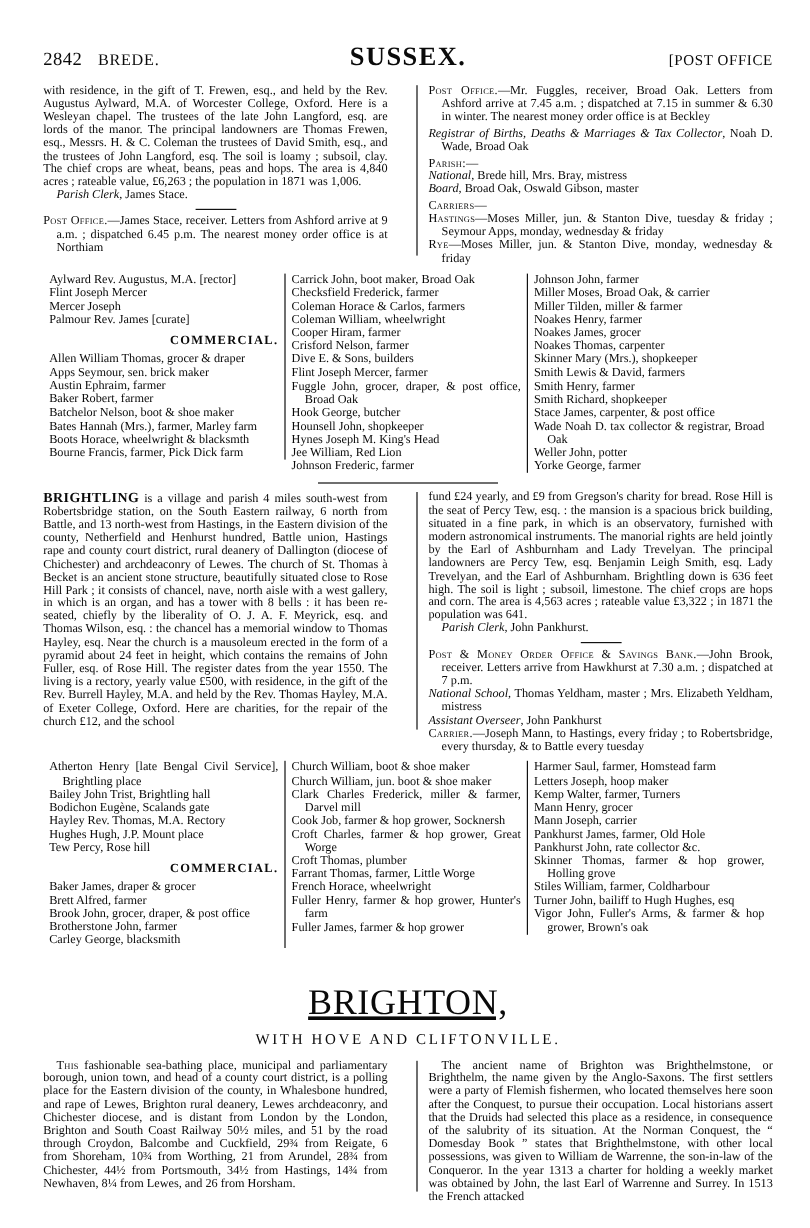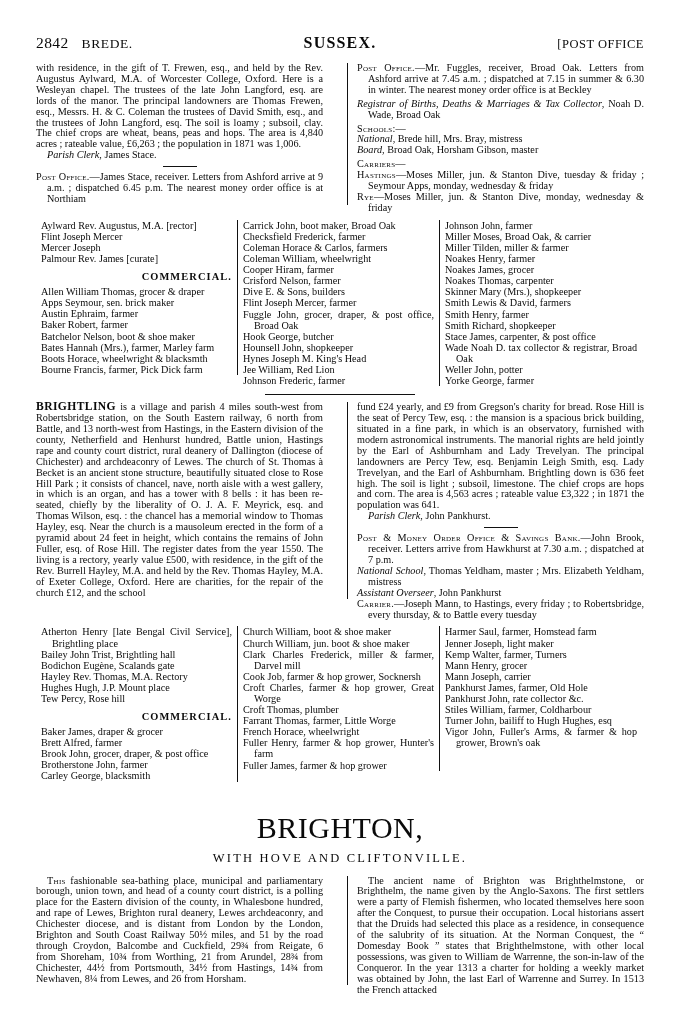--- a/index.html
+++ b/index.html
@@ -11,21 +11,21 @@
     overflow:hidden;
   }
   .page { position:relative; width:675px; height:882px; padding:0; box-sizing:border-box; }
   .inner { position:absolute; left:36px; top:34px; width:608px; }
 
   
   .runhead { display:flex; align-items:baseline; font-size:13px; margin-bottom:11px; }
   .rh-left { width:200px; white-space:nowrap; }
   .rh-pageno { font-size:15.5px; letter-spacing:.4px; }
   .rh-place { font-variant:small-caps; font-size:13.5px; letter-spacing:.6px; margin-left:13px; }
-  .rh-center { flex:1; text-align:center; font-size:16px; font-weight:bold; letter-spacing:1.2px; }
+  .rh-center { flex:1; text-align:center; font-size:22px; font-weight:bold; letter-spacing:1.2px; }
   .rh-right { width:200px; text-align:right; font-variant:small-caps; font-size:12.5px; letter-spacing:.5px; white-space:nowrap; }
 
   
   .cols2 { display:flex; align-items:flex-start; }
   .col { width:296px; }
   .col.left { padding-right:24px; border-right:1px solid #111; }
   .col.right { padding-left:9px; }
 
   p.tx {
     margin:0 0 0 0;
@@ -69,20 +69,21 @@
 
   
   .bigtitle {
     text-align:center;
     font-size:30px;
     letter-spacing:.5px;
     font-weight:normal;
     margin:0;
     padding-top:3px;
     font-family:"Liberation Serif", serif;
+    text-decoration:underline;
   }
   .subtitle {
     text-align:center;
     font-size:12.5px;
     letter-spacing:2.2px;
     margin:6px 0 10px 0;
   }
   .sectionblock { margin-top:26px; }
   .smallcapsfirst { font-variant:small-caps; letter-spacing:.3px;margin-top:21px; }
   .bigname { font-weight:bold; font-size:11.6px; letter-spacing:.4px; }
@@ -107,23 +108,23 @@
       <p class="tx ind"><span class="it">Parish Clerk</span><span>, James Stace.</span></p>
       <div class="rule"></div>
       <p class="tx hang"><span class="sc">Post Office.</span><span>—James Stace, receiver. Letters from Ashford arrive at 9 a.m. ; dispatched 6.45 p.m. The nearest money order office is at Northiam</span></p>
     </div>
 
     <div class="col right">
       <p class="tx hang"><span class="sc">Post Office.</span><span>—Mr. Fuggles, receiver, Broad Oak. Letters from Ashford arrive at 7.45 a.m. ; dispatched at 7.15 in summer &amp; 6.30 in winter. The nearest money order office is at Beckley</span></p>
       <div class="gap3"></div>
       <p class="tx hang"><span class="it">Registrar of Births, Deaths &amp; Marriages &amp; Tax Collector</span><span>, Noah D. Wade, Broad Oak</span></p>
       <div class="gap3"></div>
-      <p class="tx"><span class="sc">Schools:—</span></p>
+      <p class="tx"><span class="sc">Parish:—</span></p>
       <p class="tx hang"><span class="it">National</span><span>, Brede hill, Mrs. Bray, mistress</span></p>
-      <p class="tx hang"><span class="it">Board</span><span>, Broad Oak, Horsham Gibson, master</span></p>
+      <p class="tx hang"><span class="it">Board</span><span>, Broad Oak, Oswald Gibson, master</span></p>
       <div class="gap3"></div>
       <p class="tx"><span class="sc">Carriers—</span></p>
       <p class="tx hang"><span class="sc">Hastings</span><span>—Moses Miller, jun. &amp; Stanton Dive, tuesday &amp; friday ; Seymour Apps, monday, wednesday &amp; friday</span></p>
       <p class="tx hang"><span class="sc">Rye</span><span>—Moses Miller, jun. &amp; Stanton Dive, monday, wednesday &amp; friday</span></p>
     </div>
   </div>
 
   <div class="dir">
     <div class="dircol b1">
       <div id="brede-priv">
@@ -221,26 +222,27 @@
           <div class="dirline spread">Cook Job, farmer &amp; hop grower, Socknersh</div>
           <div class="dirline spread">Croft Charles, farmer &amp; hop grower, Great Worge</div>
           <div class="dirline spread">Croft Thomas, plumber</div>
           <div class="dirline spread">Farrant Thomas, farmer, Little Worge</div>
           <div class="dirline spread">French Horace, wheelwright</div>
           <div class="dirline spread">Fuller Henry, farmer &amp; hop grower, Hunter's farm</div>
           <div class="dirline spread">Fuller James, farmer &amp; hop grower</div>
         </div>
     <div class="dircol" id="brl-c3">
           <div class="dirline spread">Harmer Saul, farmer, Homstead farm</div>
-          <div class="dirline spread">Jenner Joseph, light maker</div>
+          <div class="dirline spread">Letters Joseph, hoop maker</div>
           <div class="dirline spread">Kemp Walter, farmer, Turners</div>
           <div class="dirline spread">Mann Henry, grocer</div>
           <div class="dirline spread">Mann Joseph, carrier</div>
           <div class="dirline spread">Pankhurst James, farmer, Old Hole</div>
           <div class="dirline spread">Pankhurst John, rate collector &amp;c.</div>
+          <div class="dirline spread">Skinner Thomas, farmer &amp; hop grower, Holling grove</div>
           <div class="dirline spread">Stiles William, farmer, Coldharbour</div>
           <div class="dirline spread">Turner John, bailiff to Hugh Hughes, esq</div>
           <div class="dirline spread">Vigor John, Fuller's Arms, &amp; farmer &amp; hop grower, Brown's oak</div>
         </div>
   </div>
 
   <div class="sectionblock">
     <div class="bigtitle">BRIGHTON,</div>
     <div class="subtitle">WITH HOVE AND CLIFTONVILLE.</div>
     <div class="cols2">

